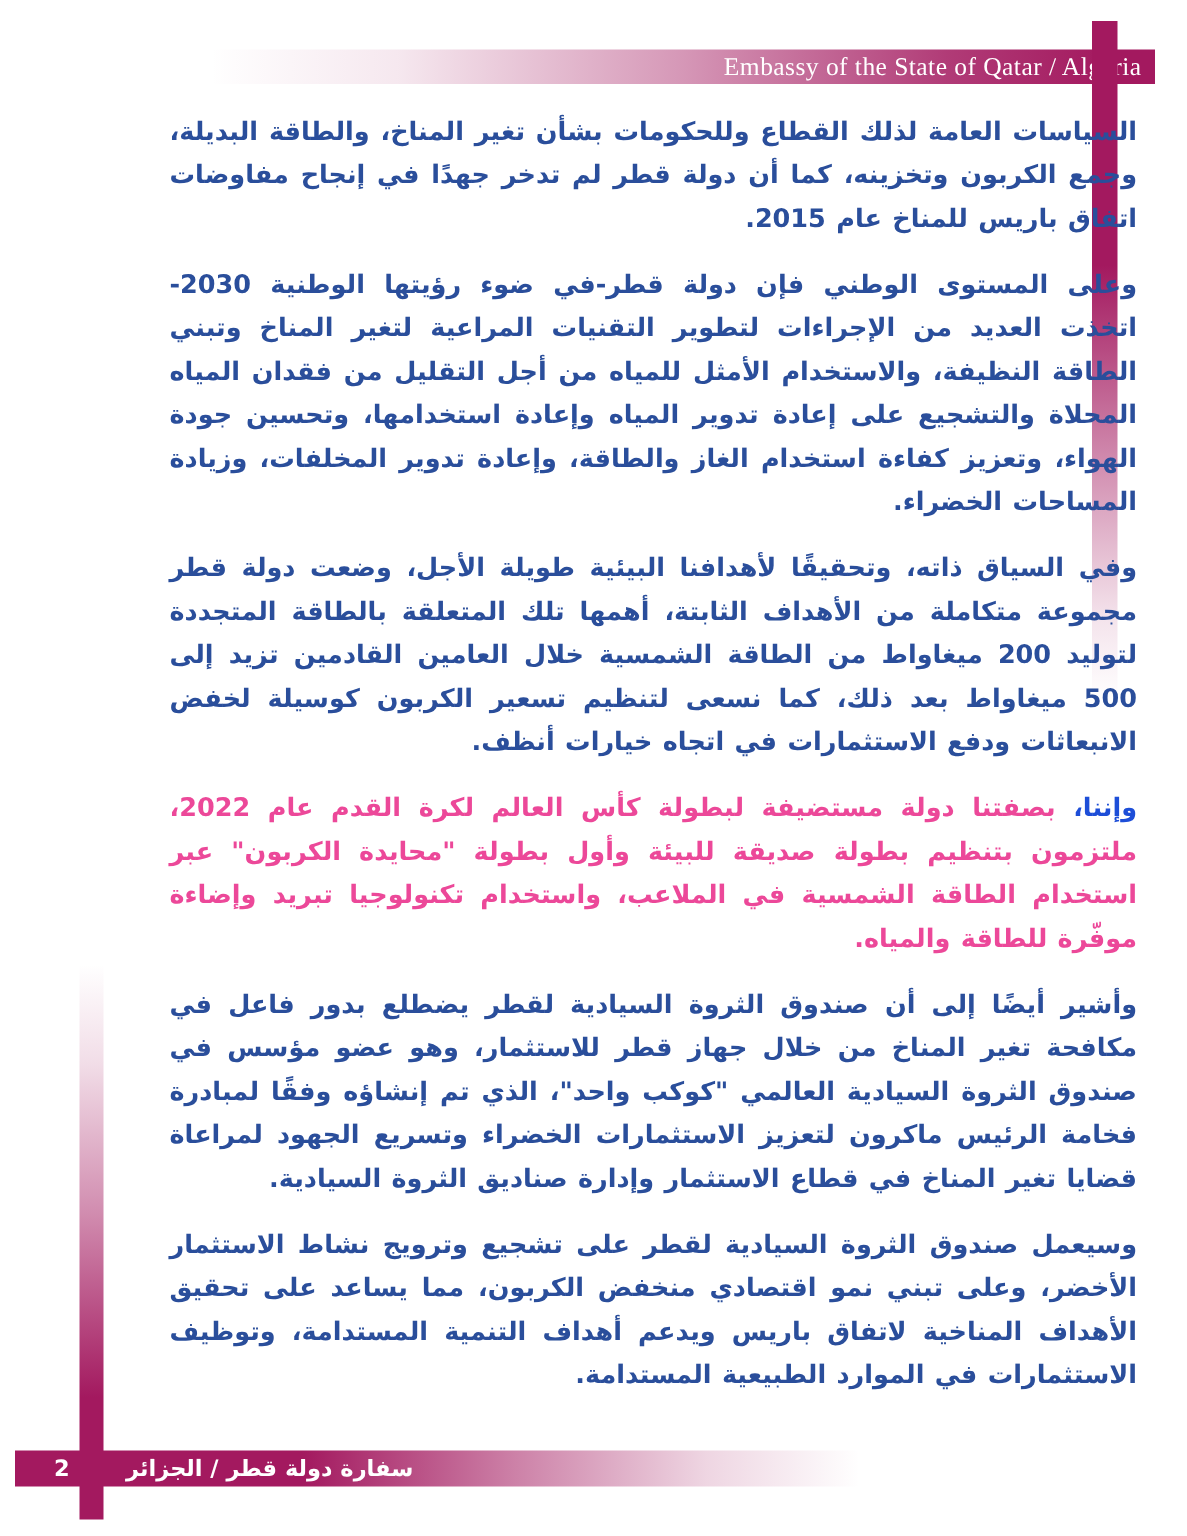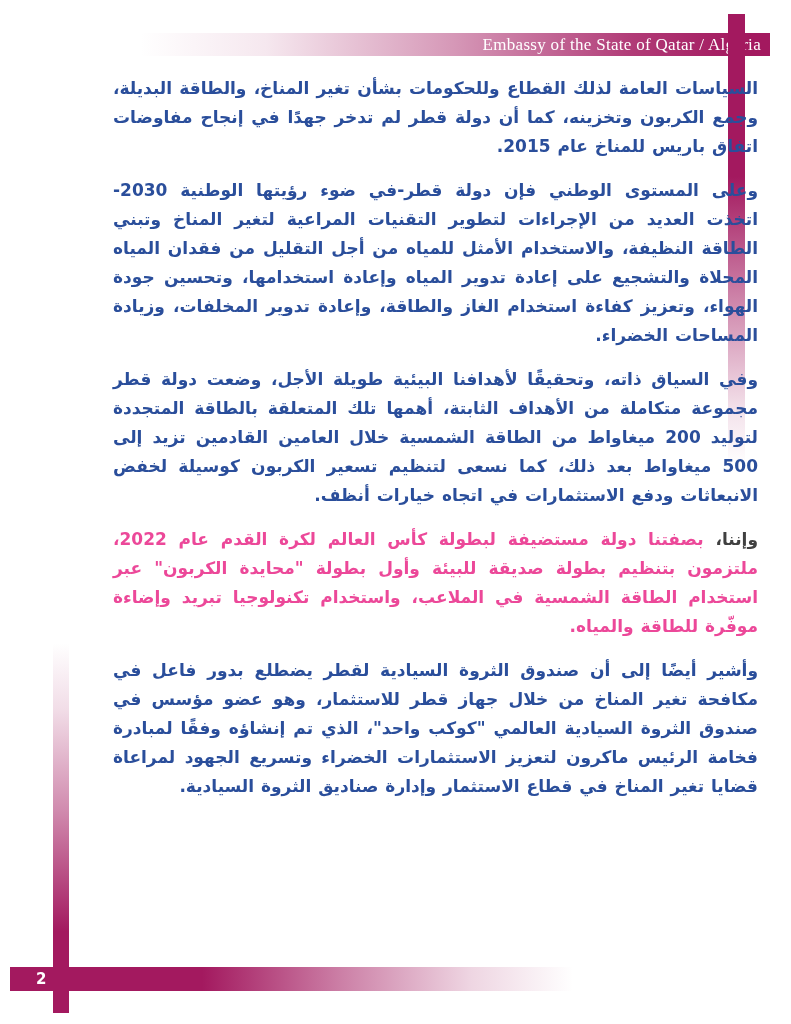--- a/index.html
+++ b/index.html
@@ -40,21 +40,21 @@
   }
   .content p{
     margin:0 0 15px 0;
     color:#2a4e9b;
     font-size:17px;font-weight:bold;
     line-height:29px;
     text-align:justify;text-align-last:right;
     word-spacing:1px;
   }
   .content p.maroon .rest{color:#ec4899;}
-  .content p.maroon .lead{color:#404040;}
+  .content p.maroon .lead{color:#1d4ed8;}
 
   
   .footer-band{
     position:absolute;top:967px;left:10px;width:640px;height:24px;
     background:linear-gradient(to right,
       #a3195f 0%, #a3195f 30%,
       rgba(163,25,95,0.55) 52%,
       rgba(163,25,95,0.18) 72%,
       rgba(163,25,95,0) 88%);
   }
@@ -84,20 +84,22 @@
     <span class="header-title">Embassy of the State of Qatar / Algeria</span>
   </div>
   <div class="header-vbar"></div>
 
   <main class="content" dir="rtl">
     <p>السياسات العامة لذلك القطاع وللحكومات بشأن تغير المناخ، والطاقة البديلة، وجمع الكربون وتخزينه، كما أن دولة قطر لم تدخر جهدًا في إنجاح مفاوضات اتفاق باريس للمناخ عام 2015.</p>
     <p>وعلى المستوى الوطني فإن دولة قطر-في ضوء رؤيتها الوطنية 2030- اتخذت العديد من الإجراءات لتطوير التقنيات المراعية لتغير المناخ وتبني الطاقة النظيفة، والاستخدام الأمثل للمياه من أجل التقليل من فقدان المياه المحلاة والتشجيع على إعادة تدوير المياه وإعادة استخدامها، وتحسين جودة الهواء، وتعزيز كفاءة استخدام الغاز والطاقة، وإعادة تدوير المخلفات، وزيادة المساحات الخضراء.</p>
     <p>وفي السياق ذاته، وتحقيقًا لأهدافنا البيئية طويلة الأجل، وضعت دولة قطر مجموعة متكاملة من الأهداف الثابتة، أهمها تلك المتعلقة بالطاقة المتجددة لتوليد 200 ميغاواط من الطاقة الشمسية خلال العامين القادمين تزيد إلى 500 ميغاواط بعد ذلك، كما نسعى لتنظيم تسعير الكربون كوسيلة لخفض الانبعاثات ودفع الاستثمارات في اتجاه خيارات أنظف.</p>
     <p class="maroon"><span class="lead">وإننا،</span><span class="rest"> بصفتنا دولة مستضيفة لبطولة كأس العالم لكرة القدم عام 2022، ملتزمون بتنظيم بطولة صديقة للبيئة وأول بطولة "محايدة الكربون" عبر استخدام الطاقة الشمسية في الملاعب، واستخدام تكنولوجيا تبريد وإضاءة موفّرة للطاقة والمياه.</span></p>
     <p>وأشير أيضًا إلى أن صندوق الثروة السيادية لقطر يضطلع بدور فاعل في مكافحة تغير المناخ من خلال جهاز قطر للاستثمار، وهو عضو مؤسس في صندوق الثروة السيادية العالمي "كوكب واحد"، الذي تم إنشاؤه وفقًا لمبادرة فخامة الرئيس ماكرون لتعزيز الاستثمارات الخضراء وتسريع الجهود لمراعاة قضايا تغير المناخ في قطاع الاستثمار وإدارة صناديق الثروة السيادية.</p>
+    <p>وسيعمل صندوق الثروة السيادية لقطر على تشجيع وترويج نشاط الاستثمار الأخضر، وعلى تبني نمو اقتصادي منخفض الكربون، مما يساعد على تحقيق الأهداف المناخية لاتفاق باريس ويدعم أهداف التنمية المستدامة، وتوظيف الاستثمارات في الموارد الطبيعية المستدامة.</p>
   </main>
 
   <div class="footer-vbar"></div>
   <div class="footer-band">
     <span class="page-number">2</span>
+    <span class="footer-title">سفارة دولة قطر / الجزائر</span>
   </div>
 
 </div>
 
 </body></html>

